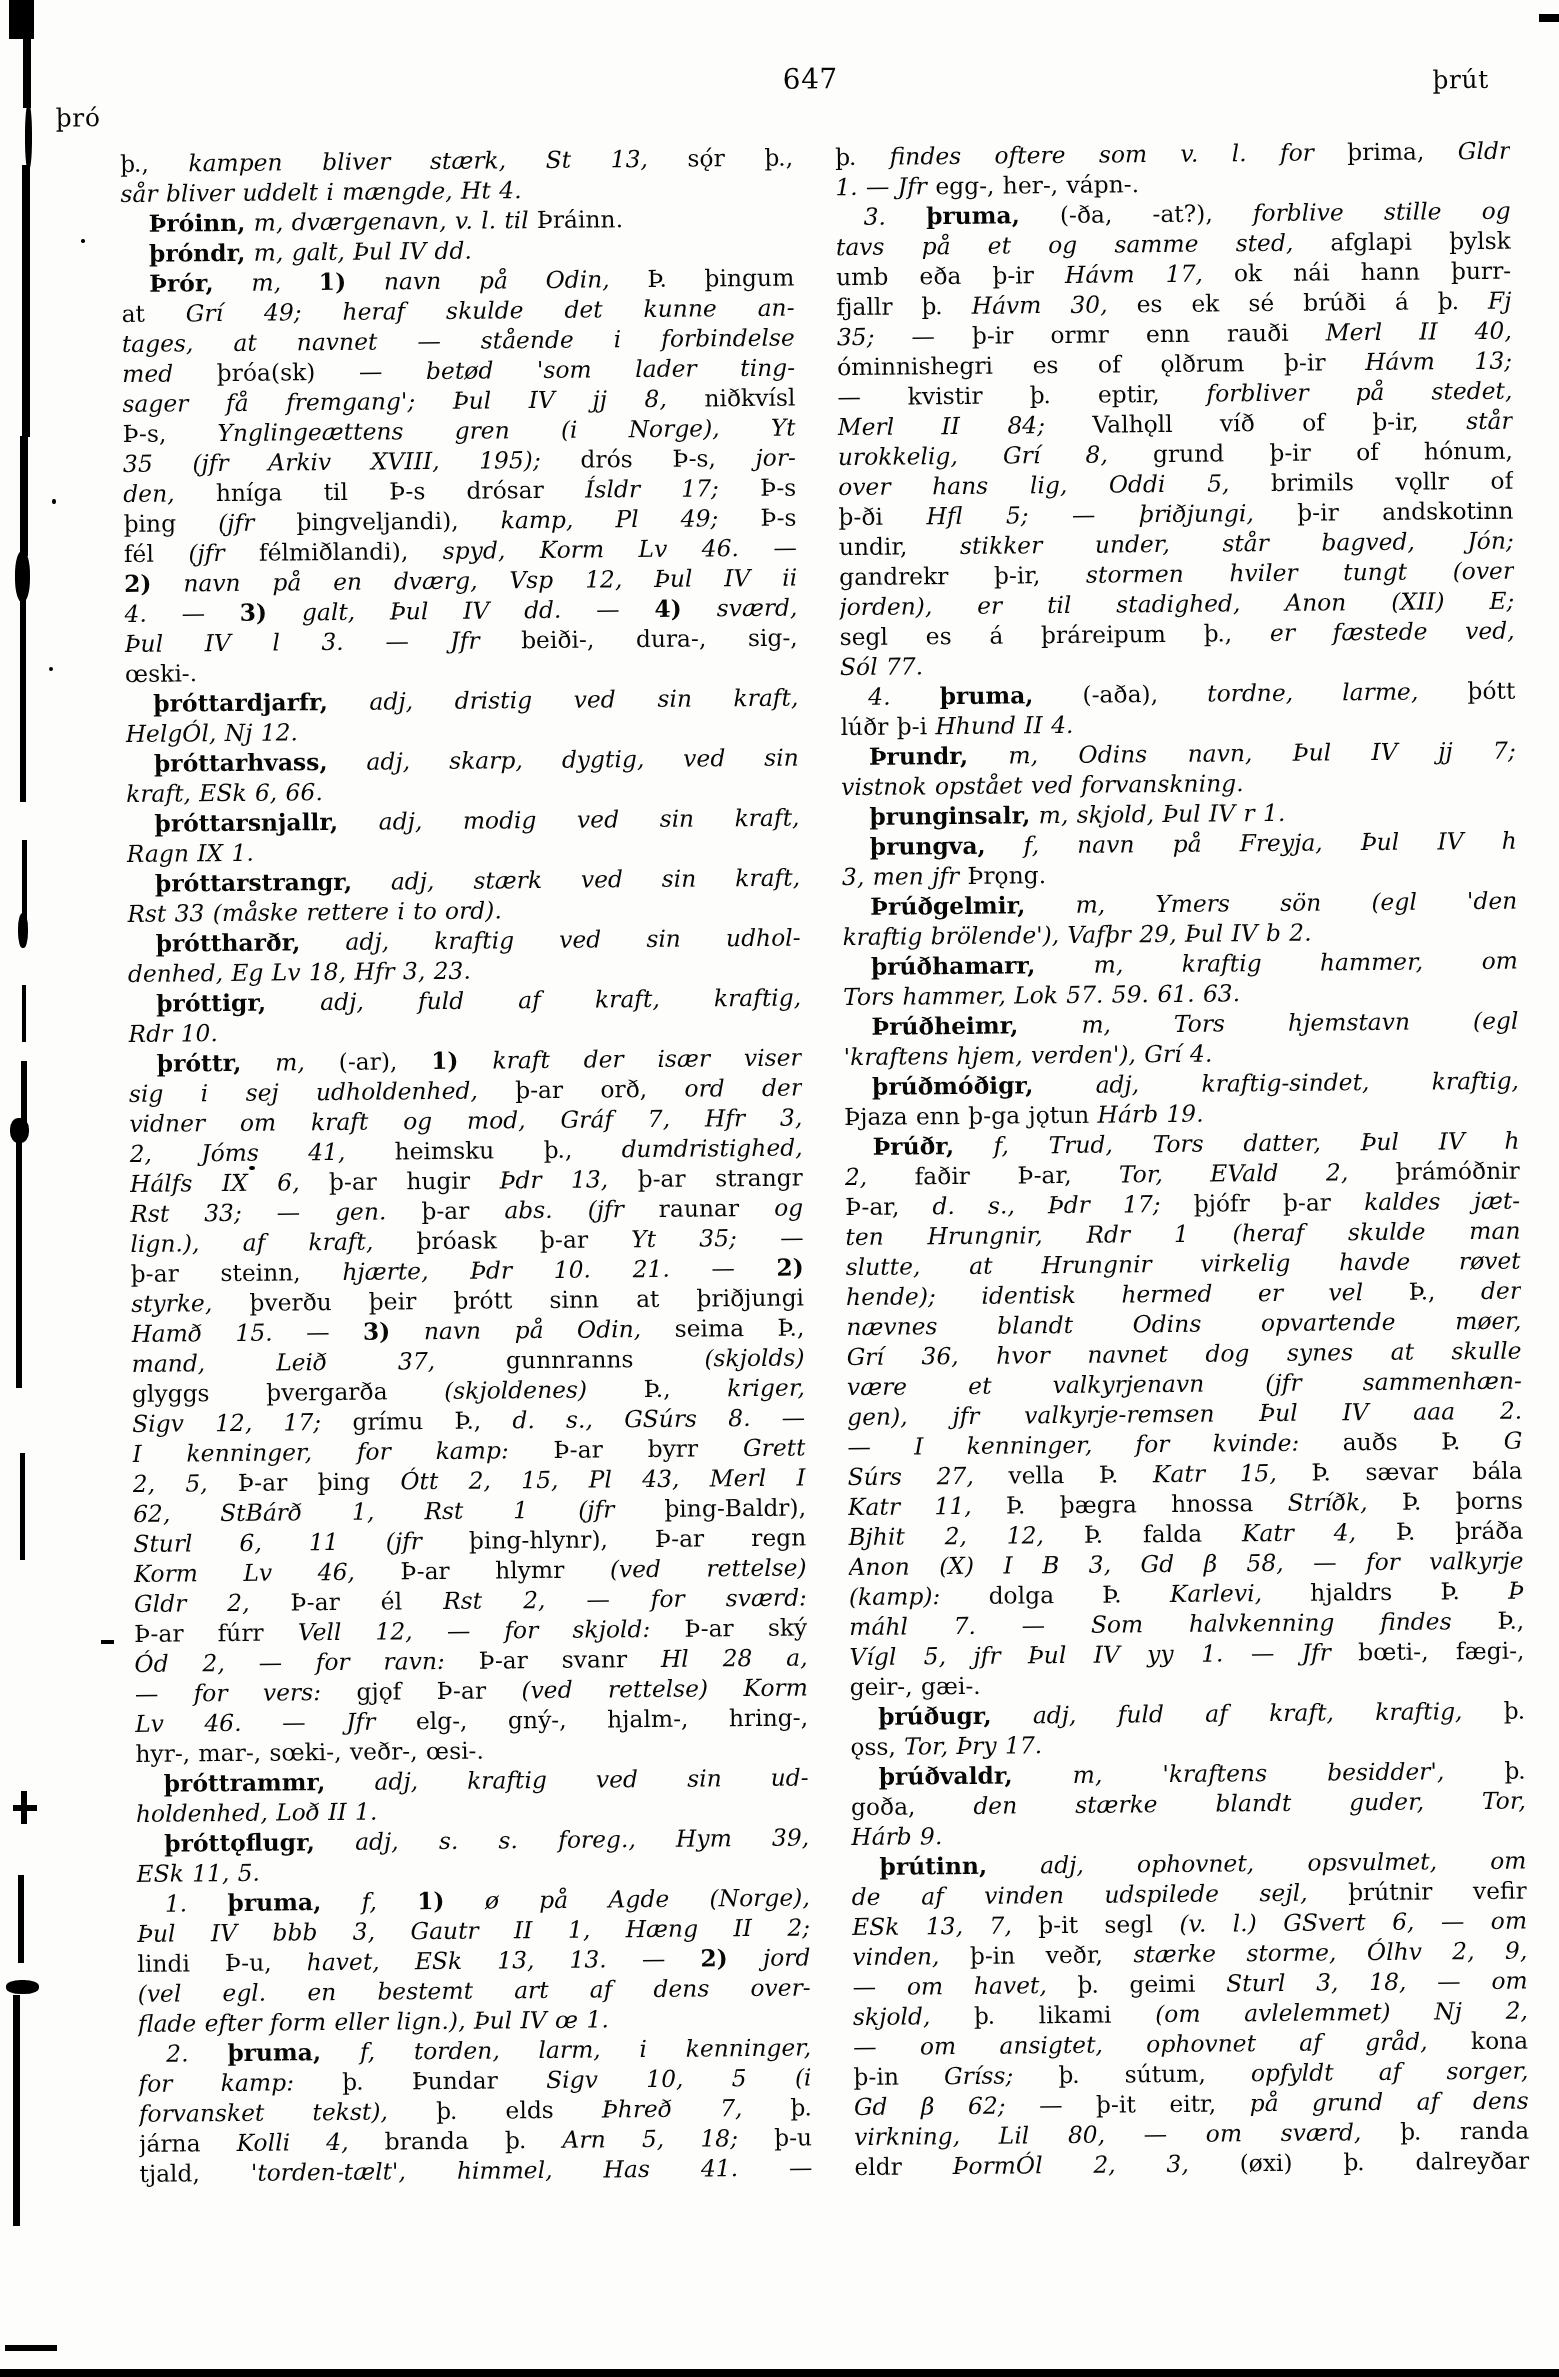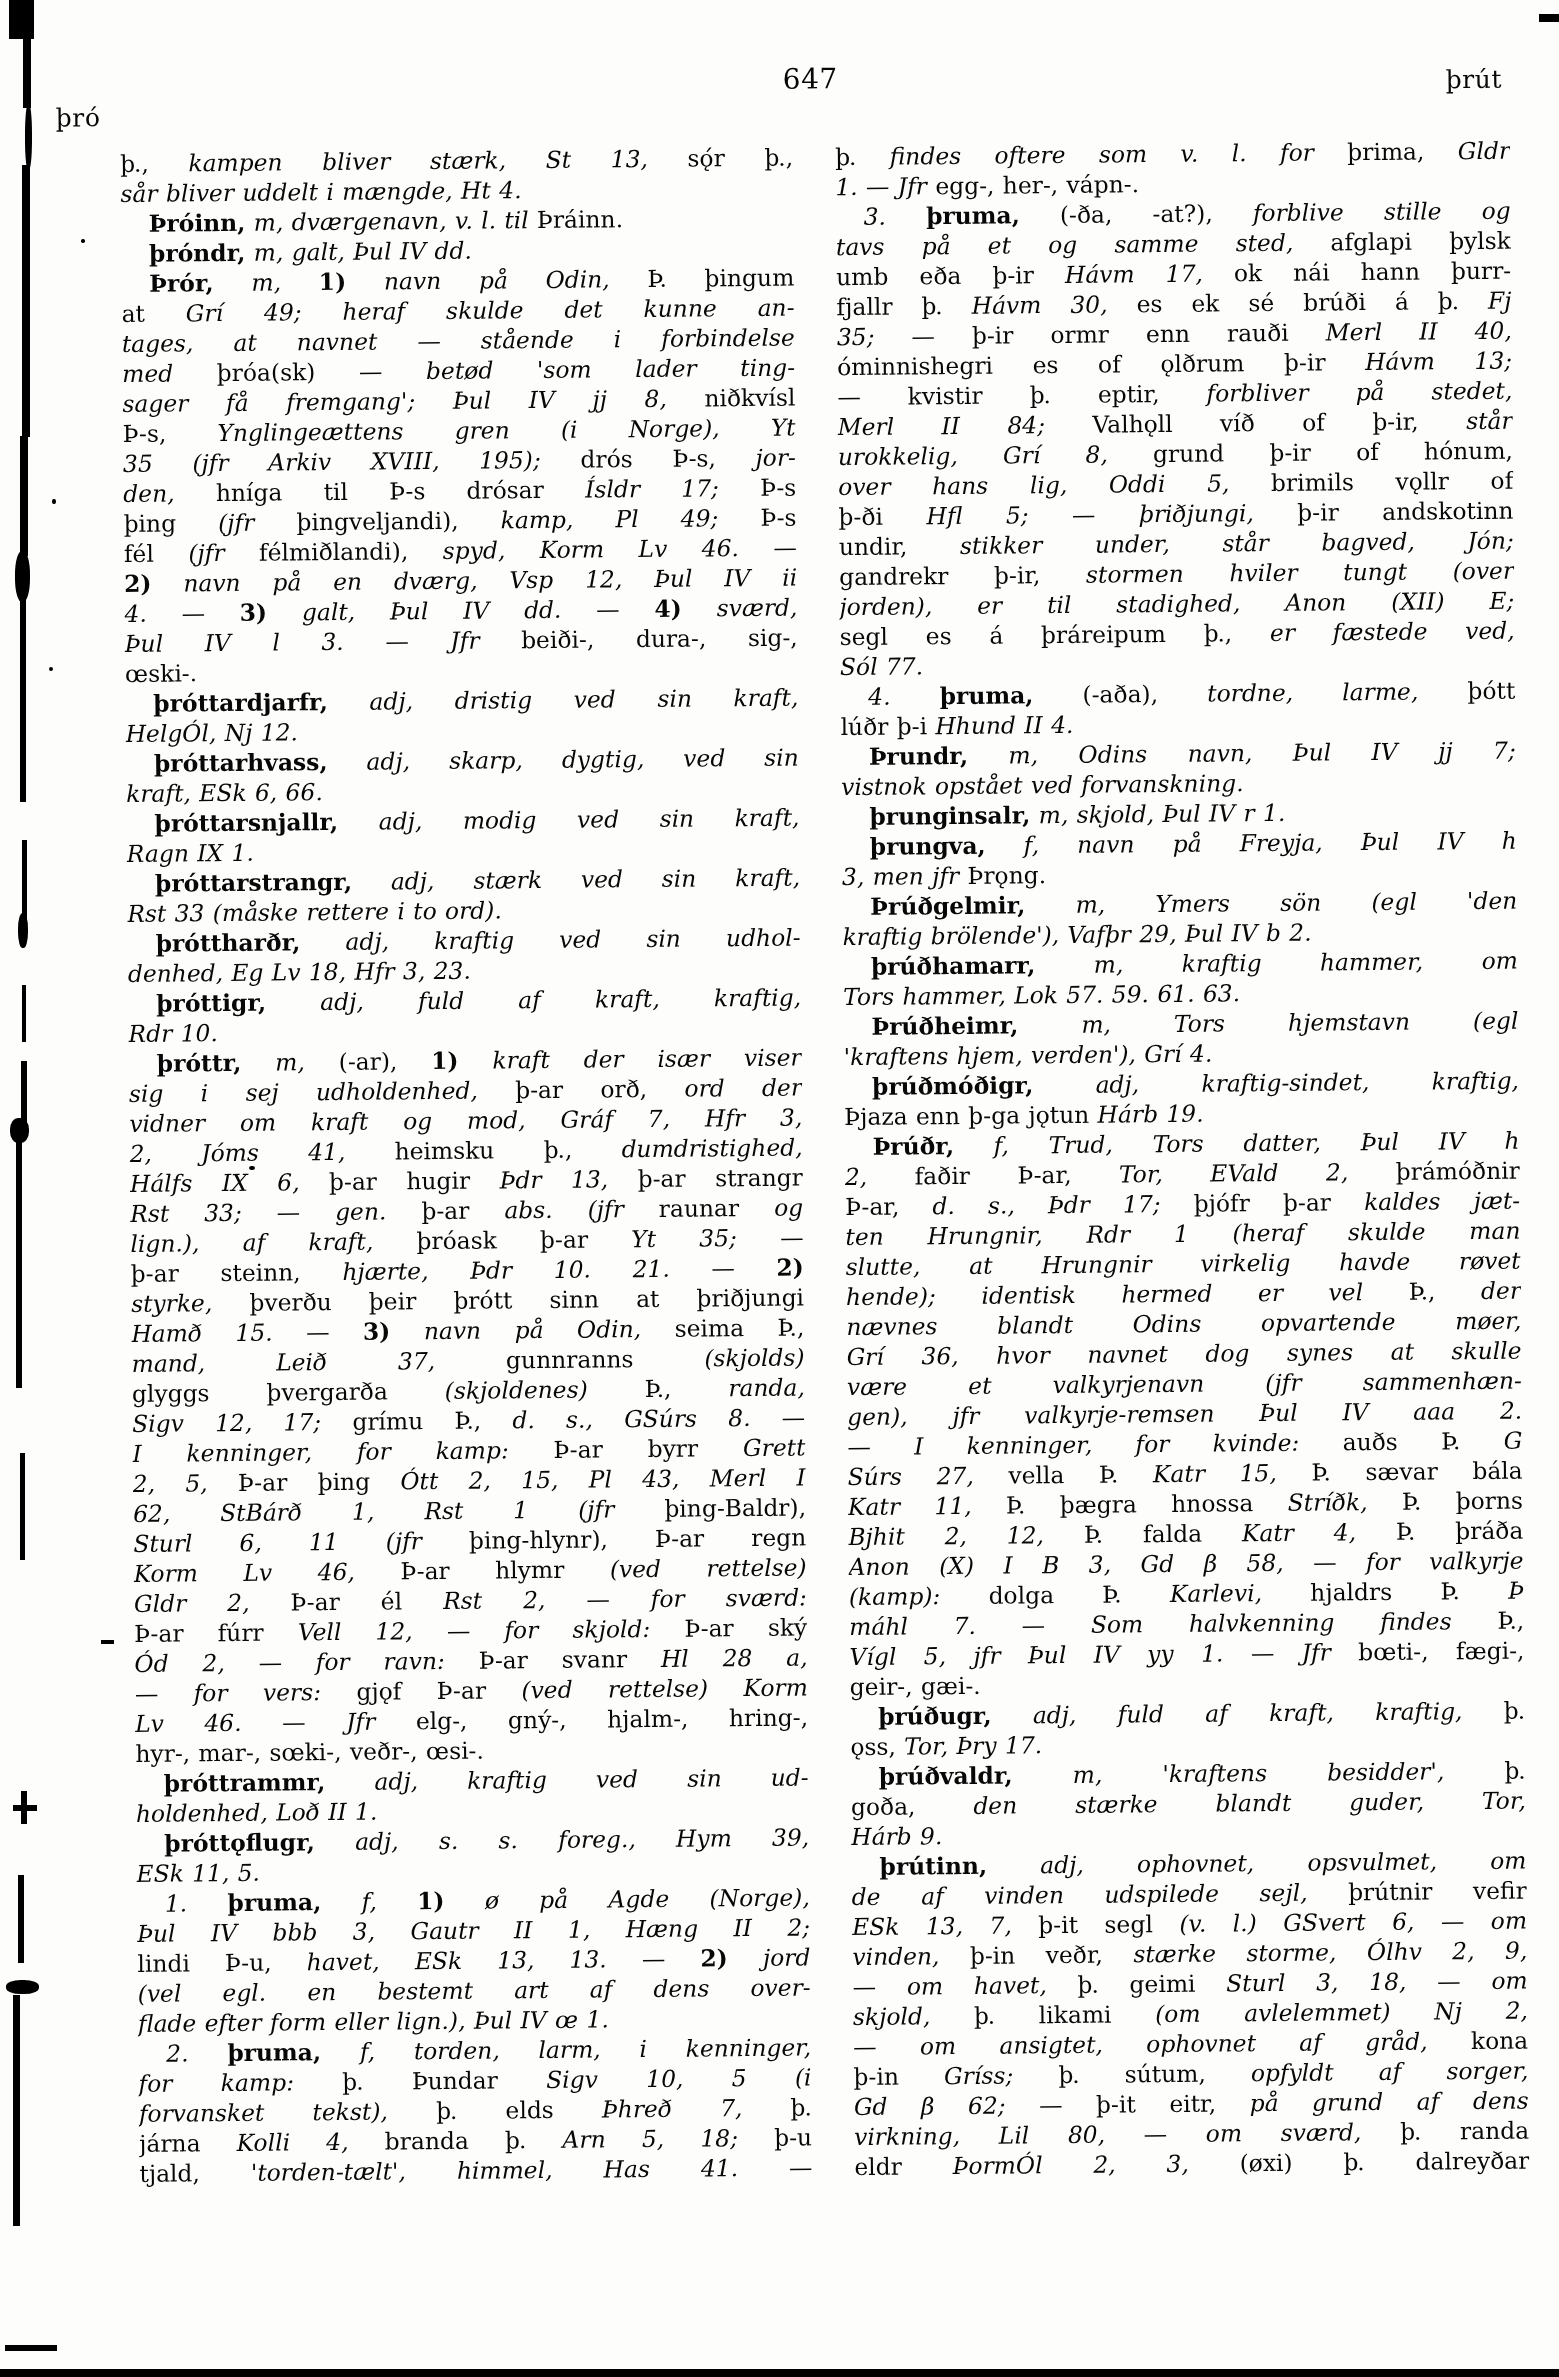--- a/index.html
+++ b/index.html
@@ -8,21 +8,21 @@
     background:#fdfdfc;color:#070707;
     font-family:"DejaVu Serif","Liberation Serif",serif;
   }
   .content{
     position:absolute;left:0;top:0;width:1560px;height:2377px;
     transform:rotate(-0.55deg);transform-origin:120px 152px;
   }
   .hdr{position:absolute;font-size:25px;letter-spacing:0.6px;}
   .hdr-left{left:56px;top:80px;margin-top:23px;}
   .hdr-num{left:748px;top:69px;width:126px;text-align:center;font-size:28px;}
-  .hdr-right{left:1433px;top:78px;width:83px;text-align:center;}
+  .hdr-right{left:1433px;top:78px;width:83px;text-align:left;}
   .col{position:absolute;top:149px;font-size:23.4px;line-height:30px;word-spacing:0.9px;}
   .col-left{left:120px;width:673px;}
   .col-right{left:835px;width:675px;}
   .line{height:30px;overflow:hidden;}
   .line.just{text-align:justify;}
   .line.just::after{content:"";display:inline-block;width:100%;height:0;}
   .line.ind{text-indent:28px;}
   b{font-weight:bold;}
   i{font-style:italic;}
   .art{position:absolute;background:#000;}
@@ -100,21 +100,21 @@
       <div class="line just"><i>sig i sej udholdenhed,</i> þ-ar orð, <i>ord der</i></div>
       <div class="line just"><i>vidner om kraft og mod, Gráf 7, Hfr 3,</i></div>
       <div class="line just"><i>2, Jóms 41,</i> heimsku þ., <i>dumdristighed,</i></div>
       <div class="line just"><i>Hálfs IX 6,</i> þ-ar hugir <i>Þdr 13,</i> þ-ar strangr</div>
       <div class="line just"><i>Rst 33;</i> — <i>gen.</i> þ-ar <i>abs. (jfr</i> raunar <i>og</i></div>
       <div class="line just"><i>lign.), af kraft,</i> þróask þ-ar <i>Yt 35;</i> —</div>
       <div class="line just">þ-ar steinn, <i>hjærte, Þdr 10. 21.</i> — <b>2)</b></div>
       <div class="line just"><i>styrke,</i> þverðu þeir þrótt sinn at þriðjungi</div>
       <div class="line just"><i>Hamð 15.</i> — <b>3)</b> <i>navn på Odin,</i> seima Þ.,</div>
       <div class="line just"><i>mand, Leið 37,</i> gunnranns <i>(skjolds)</i></div>
-      <div class="line just">glyggs þvergarða <i>(skjoldenes)</i> Þ., <i>randa,</i></div>
+      <div class="line just">glyggs þvergarða <i>(skjoldenes)</i> Þ., <i>kriger,</i></div>
       <div class="line just"><i>Sigv 12, 17;</i> grímu Þ., <i>d. s., GSúrs 8.</i> —</div>
       <div class="line just"><i>I kenninger, for kamp:</i> Þ-ar byrr <i>Grett</i></div>
       <div class="line just"><i>2, 5,</i> Þ-ar þing <i>Ótt 2, 15, Pl 43, Merl I</i></div>
       <div class="line just"><i>62, StBárð 1, Rst 1 (jfr</i> þing-Baldr),</div>
       <div class="line just"><i>Sturl 6, 11 (jfr</i> þing-hlynr), Þ-ar regn</div>
       <div class="line just"><i>Korm Lv 46,</i> Þ-ar hlymr <i>(ved rettelse)</i></div>
       <div class="line just"><i>Gldr 2,</i> Þ-ar él <i>Rst 2,</i> — <i>for sværd:</i></div>
       <div class="line just">Þ-ar fúrr <i>Vell 12,</i> — <i>for skjold:</i> Þ-ar ský</div>
       <div class="line just"><i>Ód 2,</i> — <i>for ravn:</i> Þ-ar svanr <i>Hl 28 a,</i></div>
       <div class="line just">— <i>for vers:</i> gjǫf Þ-ar <i>(ved rettelse) Korm</i></div>

